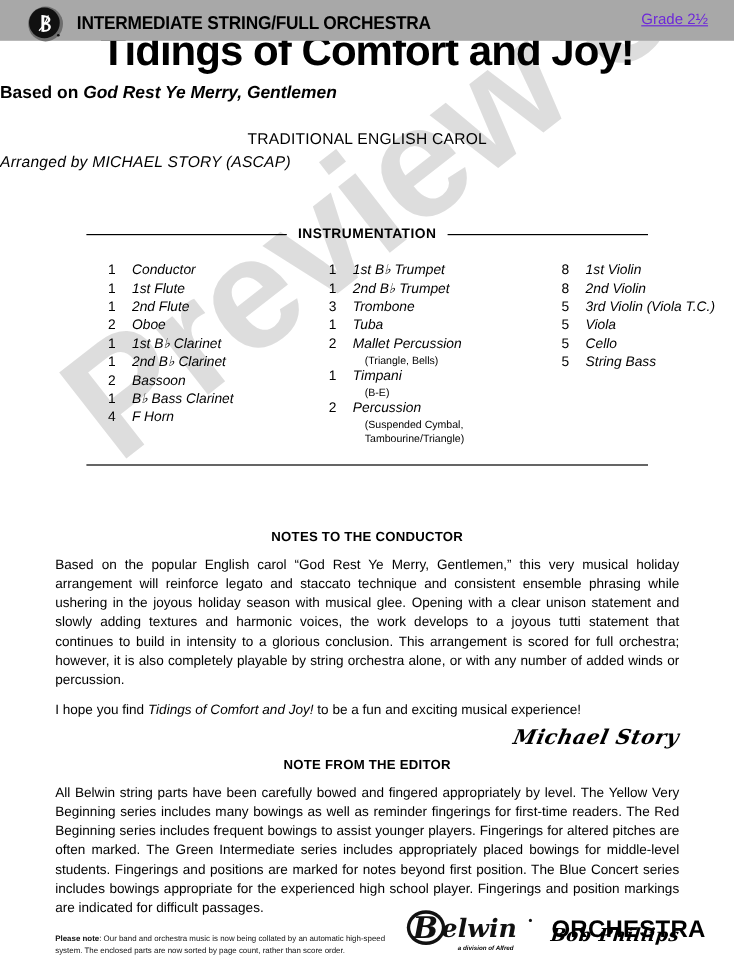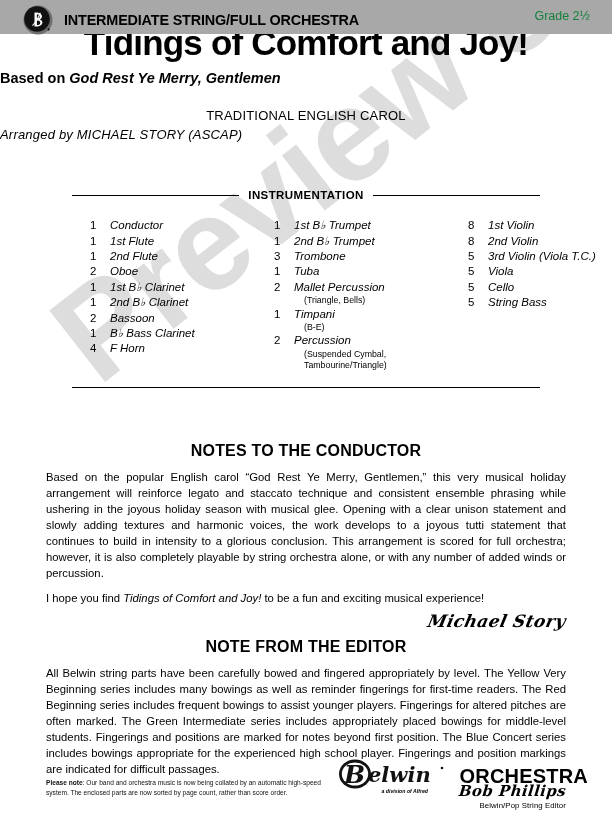--- a/index.html
+++ b/index.html
@@ -80,21 +80,22 @@
     transform: scaleX(0.93);
     transform-origin: left center;
     white-space: nowrap;
   }
   .header-grade {
     position: absolute;
     right: 22px;
     top: 9px;
     font-size: 12.5px;
     font-weight: normal;
-    color: #15803d;
+    color: #6d28d9;
+    text-decoration: underline;
   }
 
   
   .content {
     position: relative;
     z-index: 8;
   }
   .title-main {
     margin-top: 24px;
     text-align: center;
@@ -175,21 +176,21 @@
     background: #000;
     margin-top: 2px;
   }
 
   
   .notes-wrap {
     margin: 0 46px;
   }
   .section-title {
     text-align: center;
-    font-size: 16px;
+    font-size: 11px;
     font-weight: bold;
     letter-spacing: 0.2px;
   }
   .body-para {
     margin-top: 9px;
     font-size: 11.3px;
     line-height: 1.42;
     text-align: justify;
   }
   .body-para .ital { font-style: italic; }
@@ -412,21 +413,20 @@
       <div class="sig-block">
         <div class="sig-name" style="font-size:17px;transform:skewX(-12deg);">Michael Story</div>
       </div>
     </div>
 
     <div style="margin-top:7px;">
       <div class="section-title">NOTE FROM THE EDITOR</div>
       <div class="body-para">All Belwin string parts have been carefully bowed and fingered appropriately by level. The Yellow Very Beginning series includes many bowings as well as reminder fingerings for first-time readers. The Red Beginning series includes frequent bowings to assist younger players. Fingerings for altered pitches are often marked. The Green Intermediate series includes appropriately placed bowings for middle-level students. Fingerings and positions are marked for notes beyond first position. The Blue Concert series includes bowings appropriate for the experienced high school player. Fingerings and position markings are indicated for difficult passages.</div>
       <div class="sig-block">
         <div class="sig-name">Bob Phillips</div>
-        <div class="sig-role">Belwin/Pop String Editor</div>
       </div>
     </div>
 
   </div>
 </div>
 
 <div class="footer">
   <div class="footer-inner">
     <div class="footer-note">
       <b>Please note</b><span>: Our band and orchestra music is now being collated by an automatic high-speed system. The enclosed parts are now sorted by page count, rather than score order.</span>

